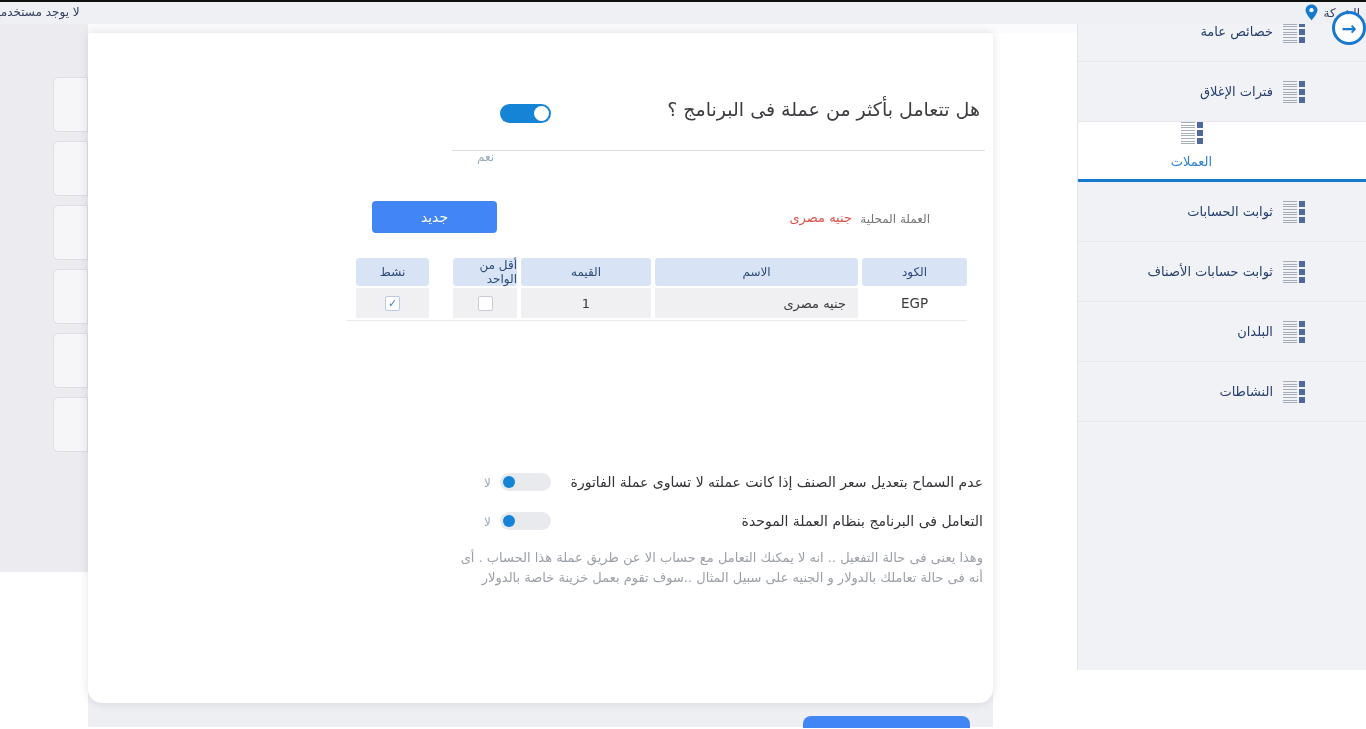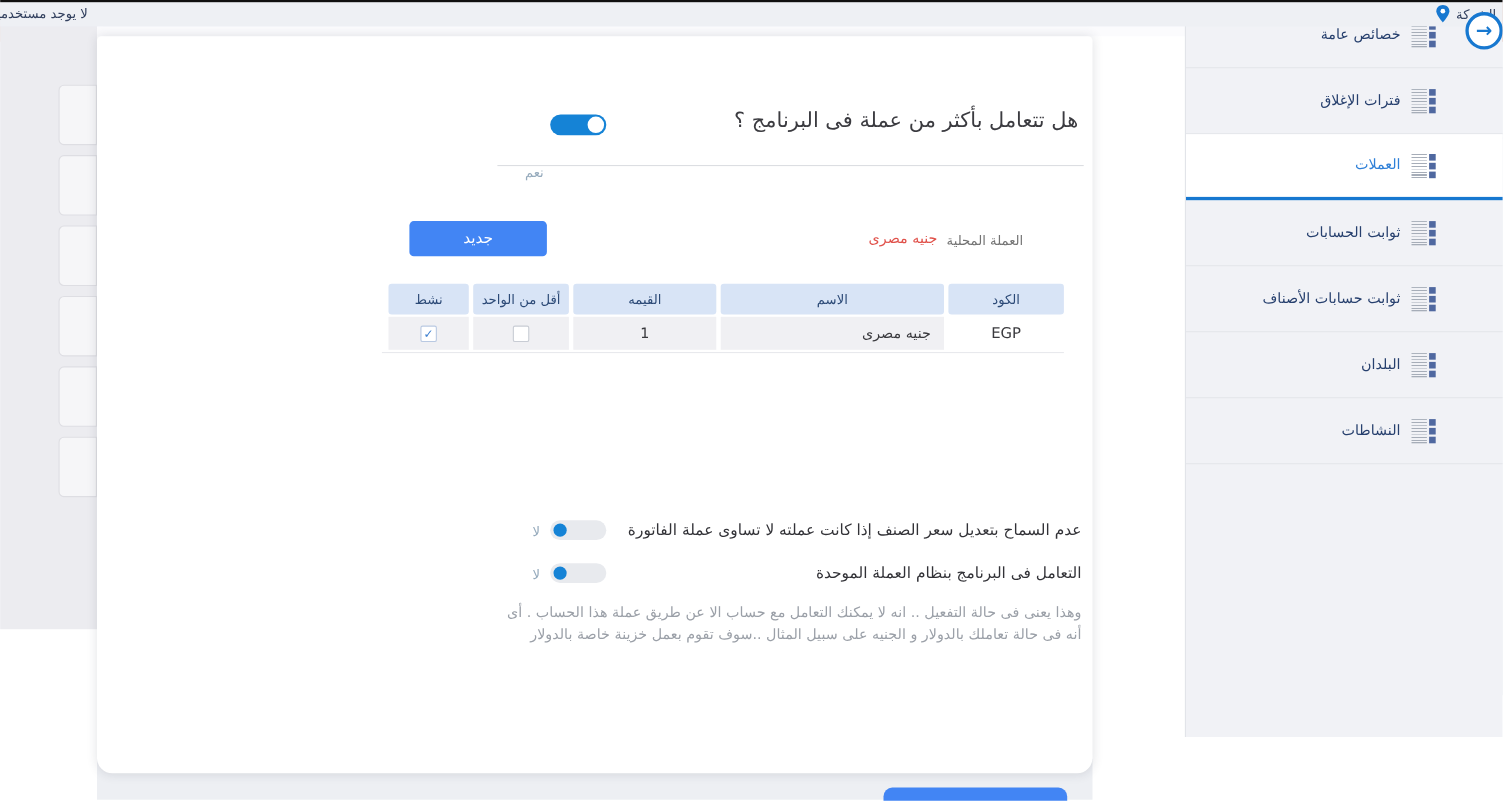--- a/index.html
+++ b/index.html
@@ -45,21 +45,21 @@
   .status-right { position:absolute; right:6px; top:3px; display:flex; align-items:center; gap:6px; }
   .status-right span { font-size:12px; color:#32405e; }
   .dark-bottom { left:0; top:727; width:1366px; height:2px; background:#101010; }
 
   
   .side-panel { left:993; top:33; width:289px; height:670px; background:#f1f2f6; border-left:1px solid #e2e4e9; }
   .arrow-btn { left:254px; top:11px; width:34px; height:34px; border:3px solid #1778d0; border-radius:50%; background:#fff; display:flex; align-items:center; justify-content:center; color:#1778d0; font-size:18px; font-weight:bold; cursor:pointer; z-index:5; }
   .side-items { position:absolute; left:0; top:2px; width:289px; }
   .side-item { height:60px; display:flex; align-items:center; padding-right:62px; gap:10px; border-bottom:1px solid #e5e7ec; cursor:pointer; }
   .side-item span.lbl { font-size:13px; color:#27406e; }
-  .side-item.active { background:#fff; border-bottom:3px solid #1778d0; }
+  .side-item.active { background:#fff; border-bottom:3px solid #1778d0;flex-direction:column; }
   .side-item.active span.lbl { color:#2f80d8; }
   .list-icon { display:flex; flex-direction:column; gap:2px; }
   .list-icon .r { display:flex; gap:2px; align-items:center; }
   .list-icon .sq { width:6px; height:6px; background:#4f68a0; }
   .list-icon .ln { width:14px; height:6px;
     background:repeating-linear-gradient(to bottom,#a6adb8 0,#a6adb8 1px,transparent 1px,transparent 2.6px); }
 
   
   .modal-footer { left:88px; top:690px; width:905px; height:37px; background:#edeff3; z-index:1; }
   .modal-body { left:88px; top:33px; width:905px; height:670px; background:#fff;
@@ -79,21 +79,21 @@
   .new-btn { position:absolute; left:284px; top:168px; width:125px; height:32px; background:#4285f4; border:none;
     border-radius:4px; color:#fff; font-size:14px; font-family:inherit; cursor:pointer; }
 
   .cur-table { position:absolute; left:259px; top:225px; width:620px; }
   .t-head, .t-row { display:flex; gap:4px; }
   .t-head .c { height:28px; background:#d8e4f6; border-radius:3px; display:flex; align-items:center; justify-content:center;
     color:#2c4a77; font-size:12px; }
   .t-row { margin-top:2px; }
   .t-row .c { height:30px; background:#f0f0f3; display:flex; align-items:center; justify-content:center;
     color:#3a3a3e; font-size:13px; }
-  .w-code {width:105px;} .w-name {width:203px;} .w-val {width:130px;} .w-less {width:87px;} .w-act {width:73px;}
+  .w-code {width:105px;} .w-name {width:203px;} .w-val {width:130px;} .w-less {width:64px;margin-left:20px;} .w-act {width:73px;}
   .t-row .cell-code { background:#fff; font-size:13.5px; }
   .t-row .cell-name { justify-content:flex-start; padding-right:12px; }
   .t-underline { height:1px; background:#e8e9ed; margin-top:2px; }
   .cbx { width:15px; height:15px; background:#fff; border:1px solid #c8ccd4; border-radius:2px;
     display:flex; align-items:center; justify-content:center; cursor:pointer; }
   .cbx.checked { border-color:#b9c9e2; color:#3c7fd0; font-size:11px; }
 
   .opt-label { position:absolute; right:10px; font-size:14px; color:#323237; }
   .note { position:absolute; right:10px; top:515px; text-align:right; }
   .note div { font-size:13px; color:#9ba0a8; line-height:20px; }

